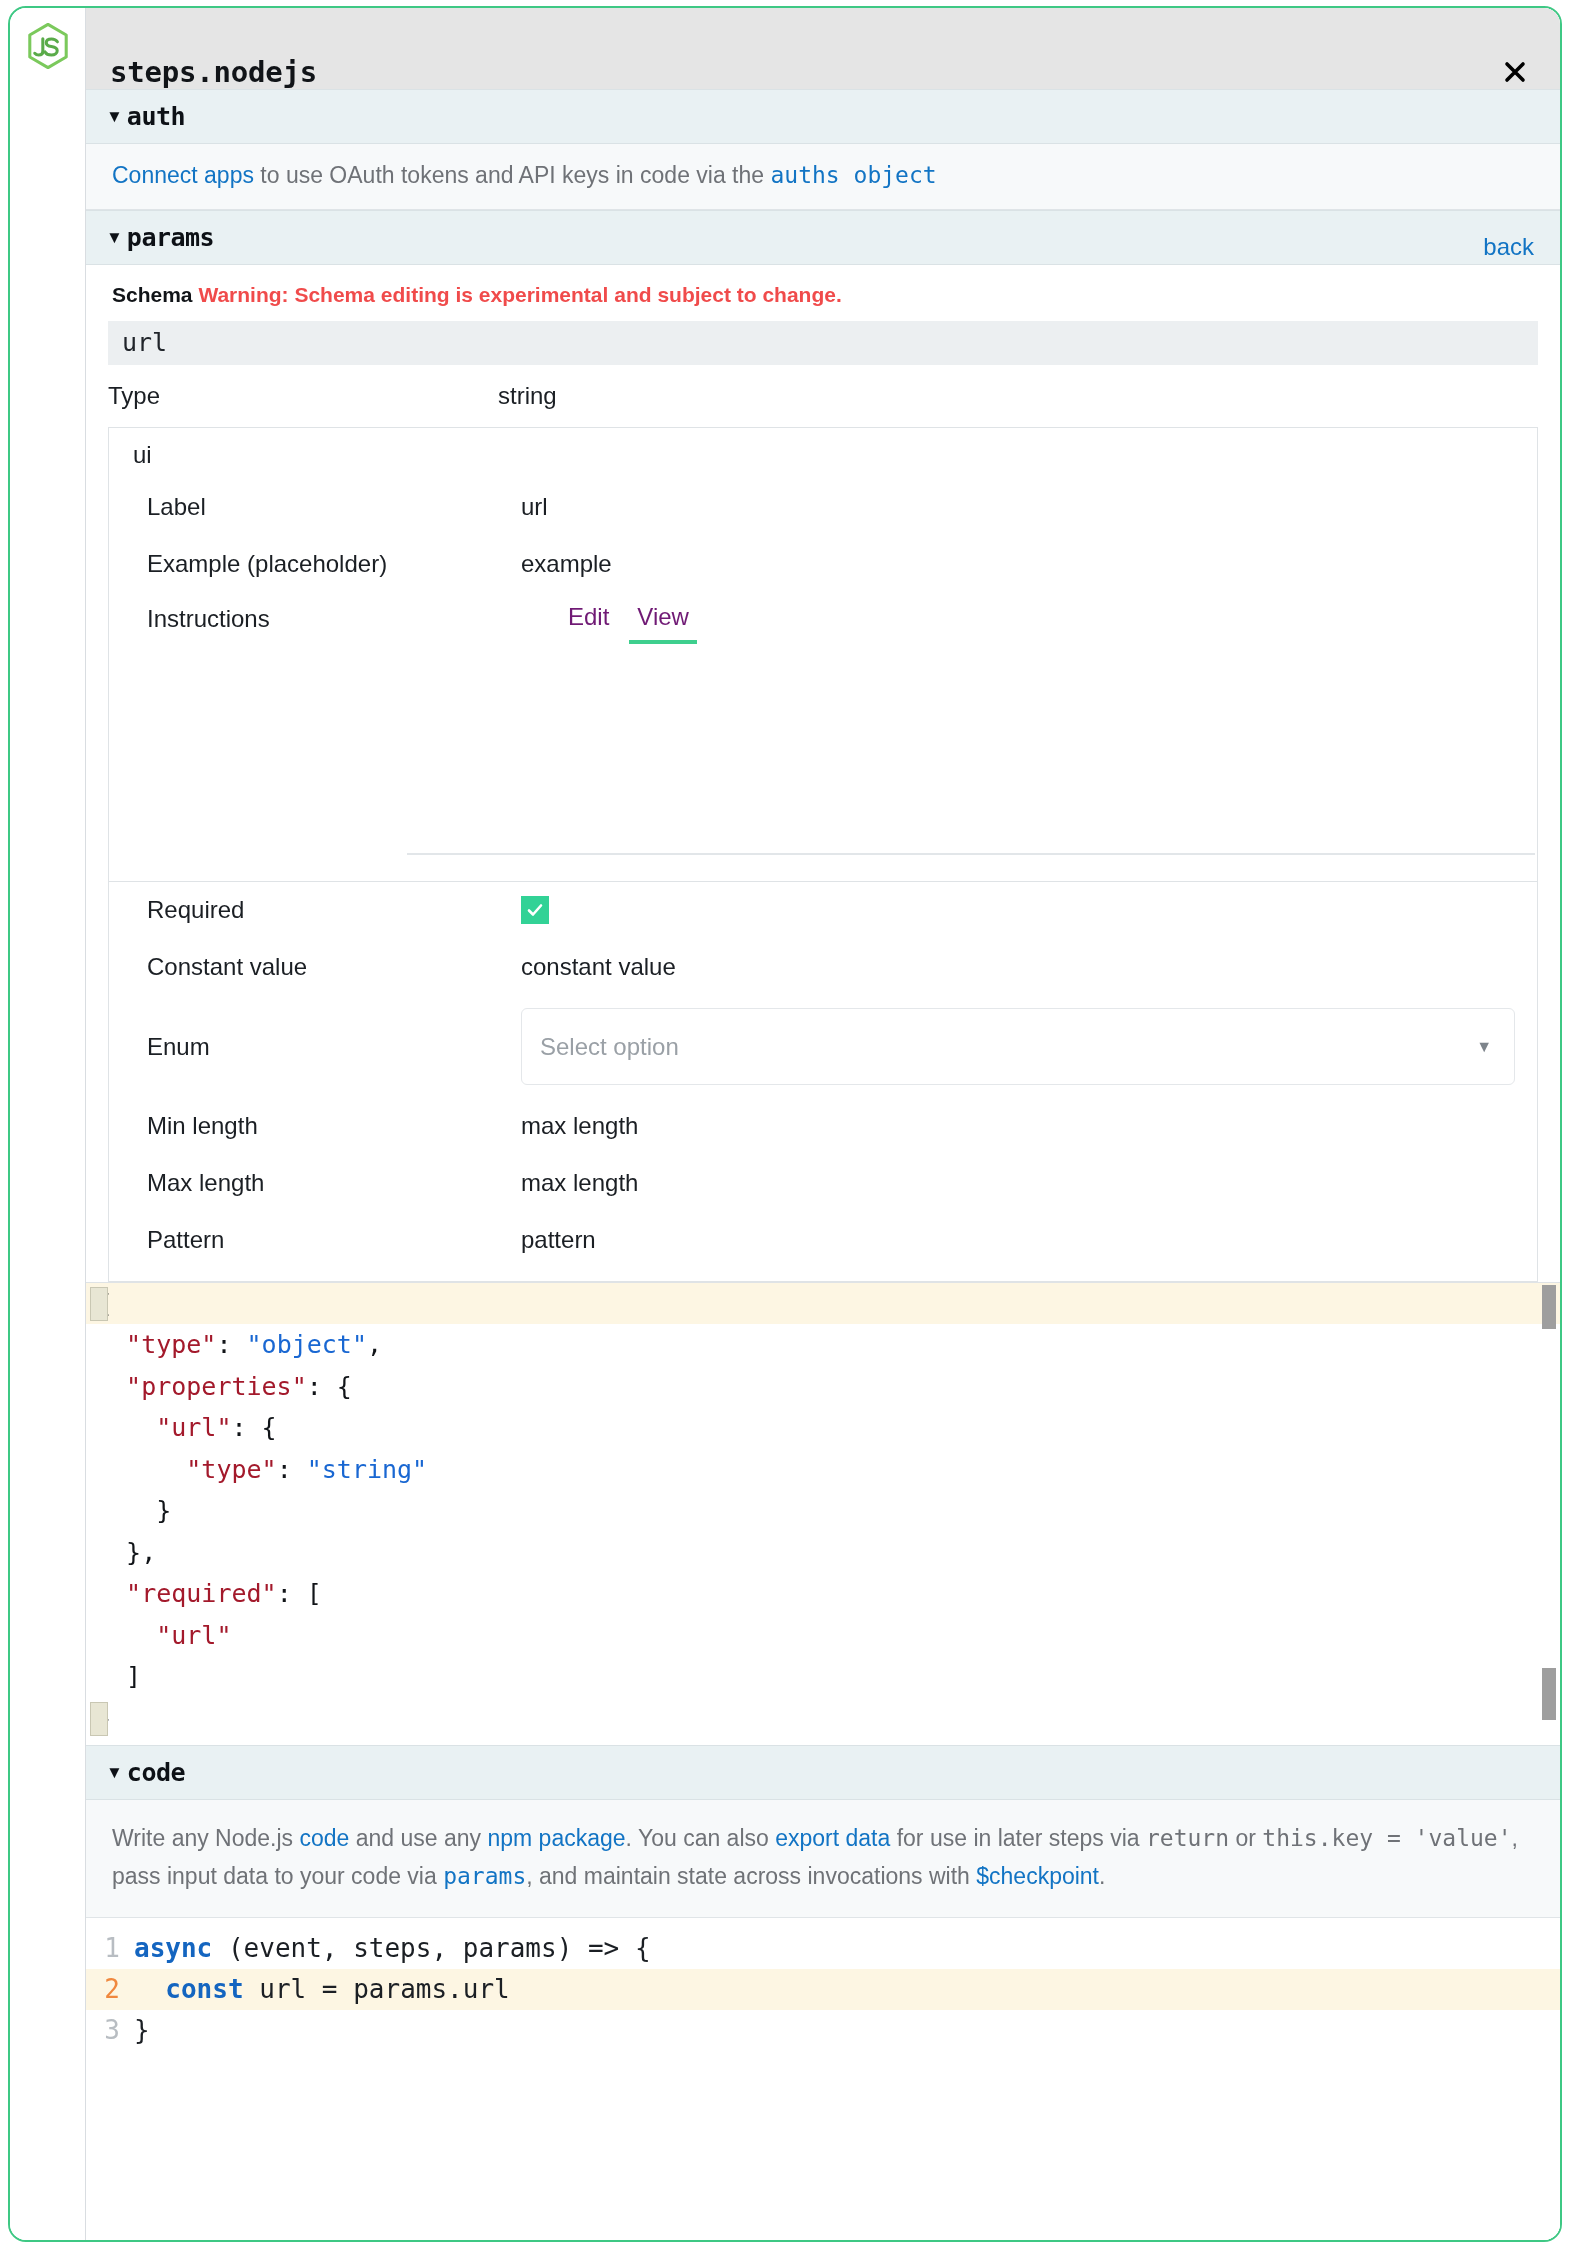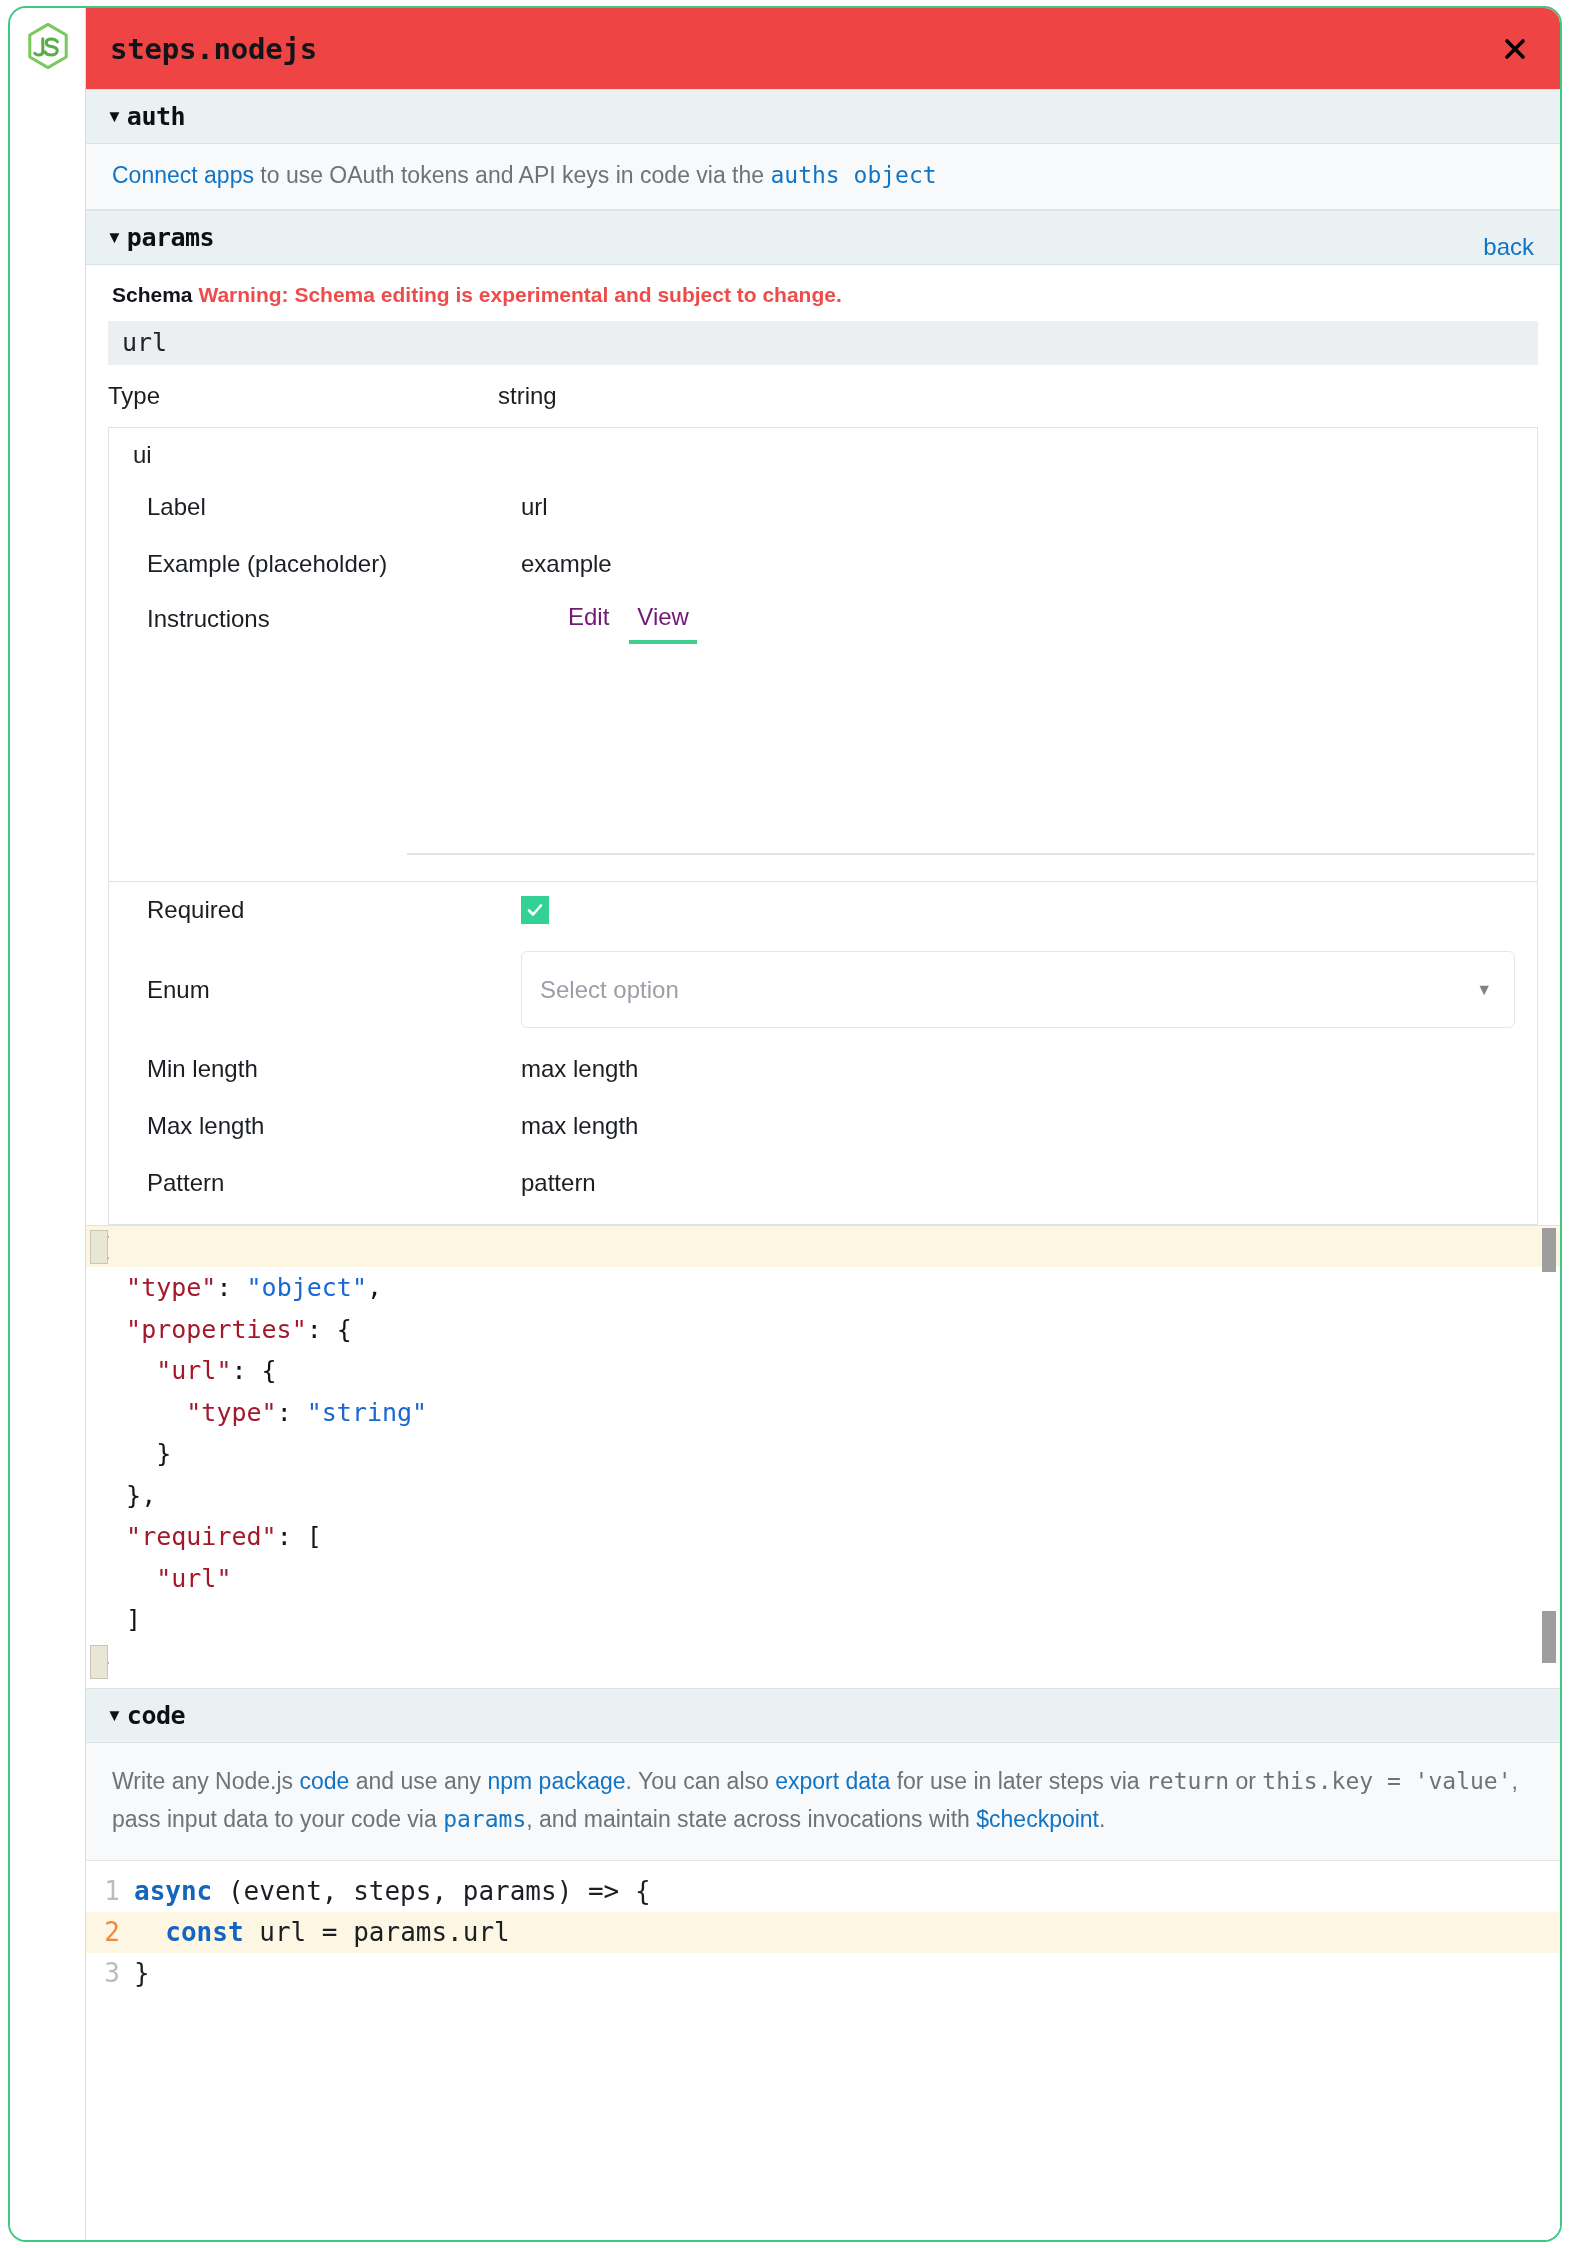--- a/index.html
+++ b/index.html
@@ -48,23 +48,23 @@
     display: flex;
     flex-direction: column;
     background: #ffffff;
   }
 
   
   .titlebar {
     height: 81px;
     flex: 0 0 81px;
     display: flex;
-    align-items: center;
+    align-items: flex-end;
     padding: 0 28px 0 24px;
-    background: #ef4444;
+    background: #e5e5e5;
   }
   .title {
     font-family: "DejaVu Sans Mono", monospace;
     font-size: 29px;
     font-weight: 700;
     color: #111418;
     letter-spacing: -0.2px;
     flex: 1 1 auto;
   }
   .close-btn {
@@ -385,20 +385,24 @@
           <div class="plabel">Required</div>
           <div class="pval">
             <span class="chk">
               <svg width="20" height="20" viewBox="0 0 20 20">
                 <path d="M4 10.5 L8 14.5 L16 5.5" fill="none" stroke="#fff" stroke-width="2.6" stroke-linecap="round" stroke-linejoin="round"></path>
               </svg>
             </span>
           </div>
         </div>
 
+        <div class="prow indent">
+          <div class="plabel">Constant value</div>
+          <div class="pval">constant value</div>
+        </div>
 
         <div class="prow indent" style="min-height:102px;">
           <div class="plabel">Enum</div>
           <div class="pval">
             <div class="select-box">
               <span class="select-placeholder">Select option</span>
               <span class="select-caret">▼</span>
             </div>
           </div>
         </div>

